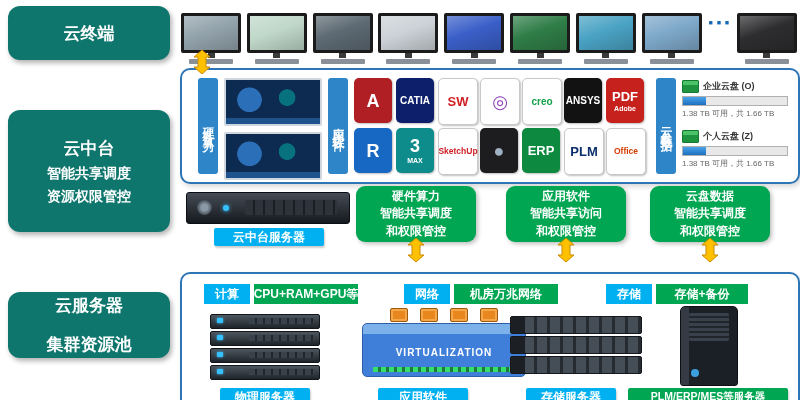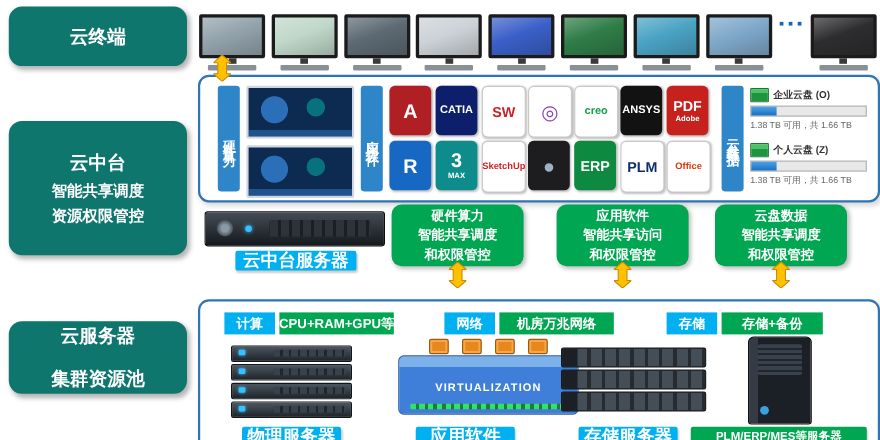--- a/index.html
+++ b/index.html
@@ -100,21 +100,21 @@
     background:radial-gradient(circle,#8b99a6 30%,#3c454e 75%);
   }
   .rackserver::after {
     content:""; position:absolute; right:12px; top:7px; width:92px; height:15px; border-radius:2px;
     background:repeating-linear-gradient(90deg,#2c333b 0 8px,#1a1f25 8px 10px);
   }
   .rled { position:absolute; left:36px; top:12px; width:6px; height:6px; border-radius:50%;
           background:#35c0ff; box-shadow:0 0 4px #35c0ff; }
 
   .cyanlabel {
-    position:absolute; background:#00b0f0; color:#fff; font-weight:bold; font-size:16px;
+    position:absolute; background:#00b0f0; color:#fff; font-weight:bold; font-size:12px;
     display:flex; align-items:center; justify-content:center; border-radius:2px;
     box-shadow:1px 2px 2px rgba(0,0,0,.2); white-space:nowrap;
   }
   #label-midserver { left:214px; top:228px; width:110px; height:18px; }
 
   .greenbox {
     position:absolute; top:186px; width:120px; height:56px; background:#00a651; color:#fff;
     border-radius:9px; font-size:12px; font-weight:bold; line-height:1.45;
     display:flex; flex-direction:column; align-items:center; justify-content:center;
     box-shadow:2px 2px 4px rgba(0,0,0,.25); text-align:center;

